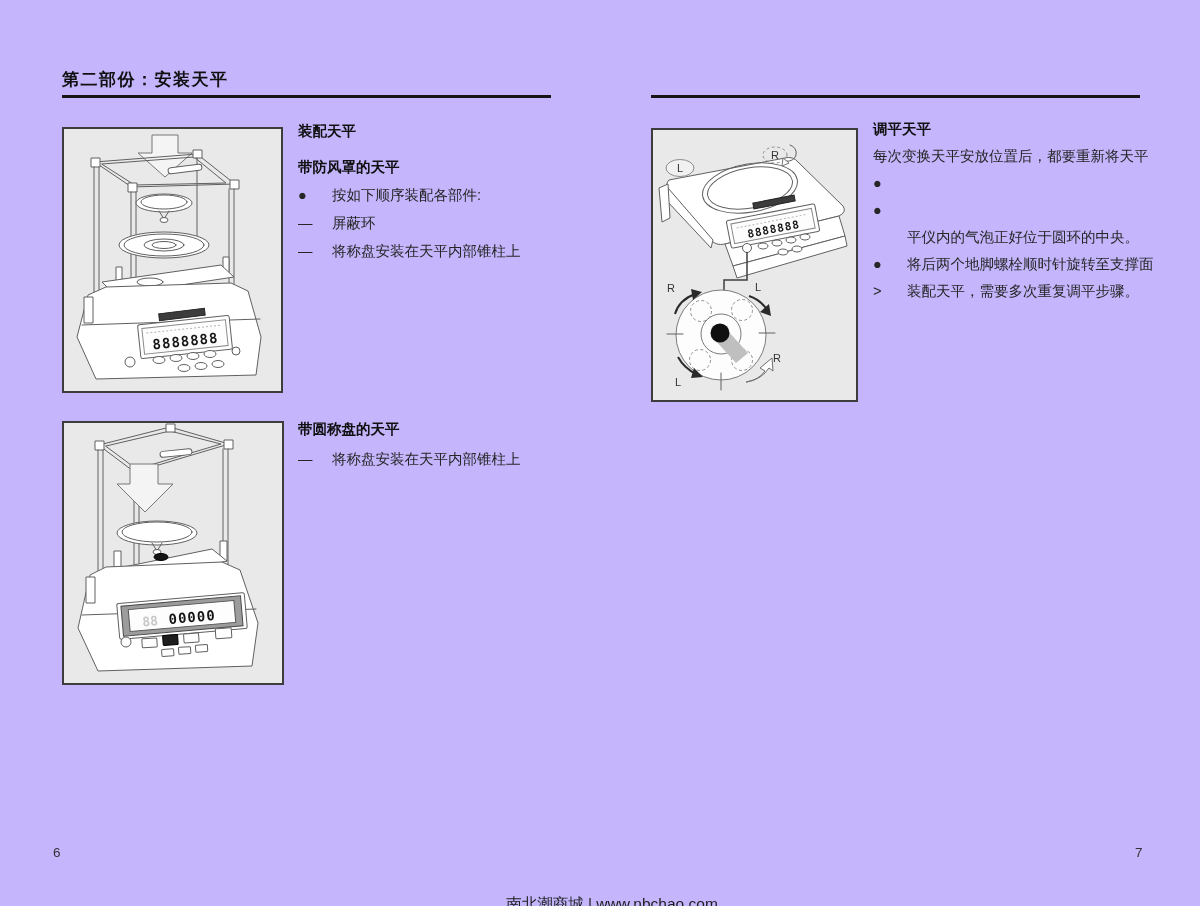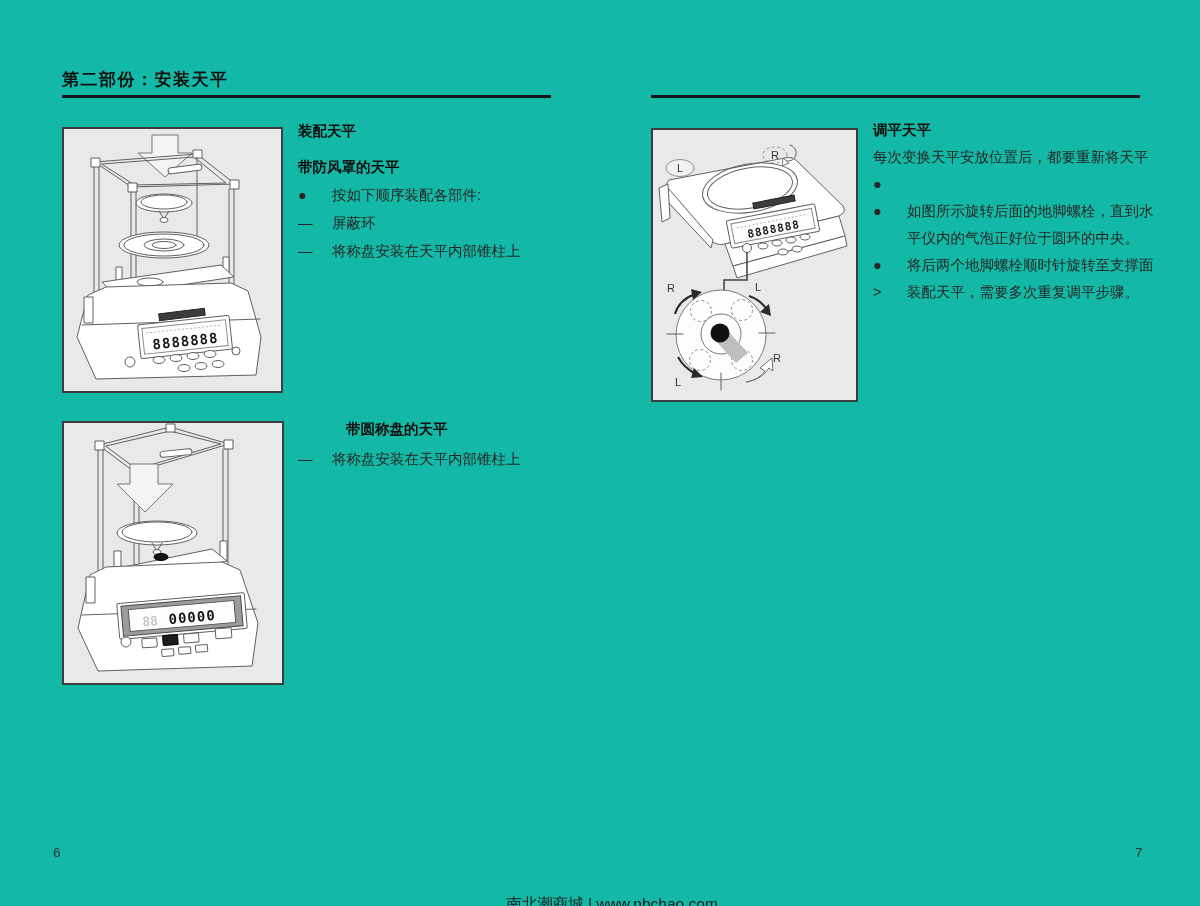--- a/index.html
+++ b/index.html
@@ -1,16 +1,16 @@
 <!DOCTYPE html>
 <html><head>
 <meta charset="utf-8">
 <style>
   html,body{margin:0;padding:0;background:#fff;}
-  .page{position:relative;width:1200px;height:906px;background:#14b8a6;
+  .page{position:relative;width:1200px;height:906px;background:#c4b5fd;
         font-family:"Liberation Sans","DejaVu Sans",sans-serif;color:#222;overflow:hidden;}
   .heading{position:absolute;left:62px;top:68px;font-size:17px;font-weight:bold;
            letter-spacing:1.5px;color:#111;}
   .rule{position:absolute;top:95px;height:3px;background:#161616;}
   .rule-left{left:62px;width:489px;}
   .rule-right{left:651px;width:489px;}
   .figbox{position:absolute;background:#e9e9e9;border:2px solid #3d3d3d;box-sizing:border-box;}
   .figbox svg{display:block;width:100%;height:100%;}
   .txtcol{position:absolute;font-size:14.5px;color:#262626;}
   .row{display:flex;align-items:flex-end;line-height:28px;}
@@ -247,42 +247,41 @@
       <span class="marker">—</span>
       <span>屏蔽环</span>
     </div>
     <div class="row">
       <span class="marker">—</span>
       <span>将称盘安装在天平内部锥柱上</span>
     </div>
   </div>
 
   <div class="txtcol" style="left:298px;top:414px;width:340px;">
-    <div class="row" style="line-height:30px;margin-left:48px;">
+    <div class="row" style="line-height:30px;">
         <span class="bold">带圆称盘的天平</span>
       </div>
     <div class="row" style="line-height:30px;">
       <span class="marker">—</span>
       <span>将称盘安装在天平内部锥柱上</span>
     </div>
   </div>
 
-  <div class="txtcol lvl" style="left:873px;top:117px;width:285px;">
+  <div class="txtcol lvl" style="left:873px;top:117px;width:285px;font-family:Liberation Mono, monospace;">
     <div class="row">
         <span class="bold">调平天平</span>
       </div>
     <div class="row">
         <span>每次变换天平安放位置后，都要重新将天平</span>
       </div>
     <div class="row">
       <span class="marker">●</span>
     </div>
     <div class="row">
       <span class="marker">●</span>
-      <span>如图所示旋转后面的地脚螺栓，直到水</span>
     </div>
     <div class="row">
       <span class="marker"></span>
       <span>平仪内的气泡正好位于圆环的中央。</span>
     </div>
     <div class="row">
       <span class="marker">●</span>
       <span>将后两个地脚螺栓顺时针旋转至支撑面</span>
     </div>
     <div class="row">

